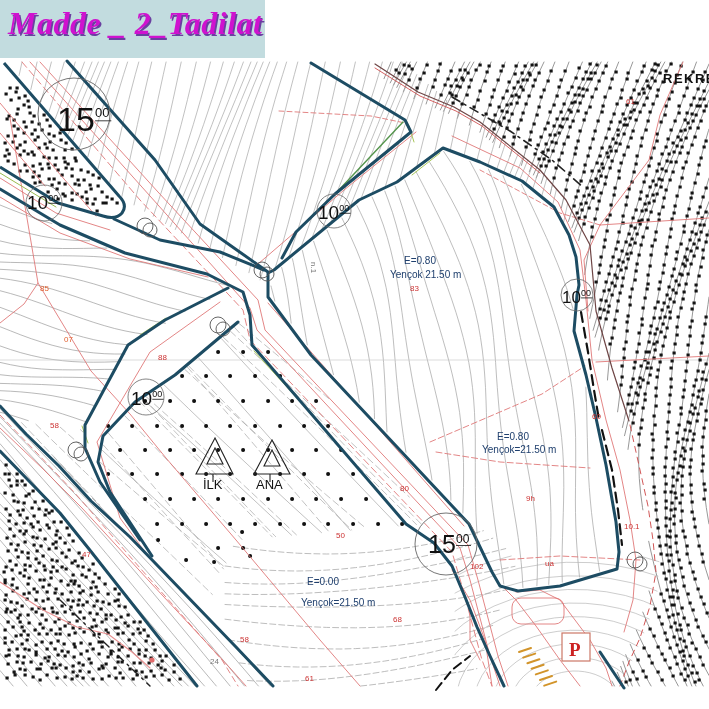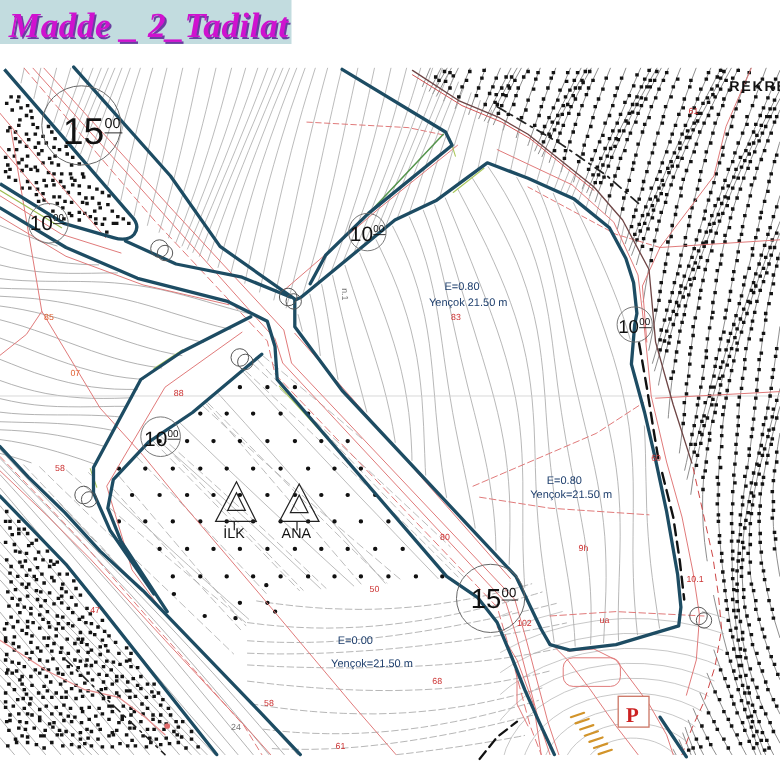--- a/index.html
+++ b/index.html
@@ -1,14 +1,14 @@
 <!DOCTYPE html>
 <html><head><meta charset="utf-8"><style>
 html,body{margin:0;padding:0;background:#fff;width:709px;height:709px;overflow:hidden}
-#title{position:absolute;left:0;top:0;width:265px;height:40px;background:#c2dcdf;}
+#title{position:absolute;left:0;top:0;width:265px;height:58px;background:#c2dcdf;}
 #title span{font-family:"Liberation Serif",serif;font-style:italic;font-weight:bold;
  font-size:32px;color:#cf12cf;position:absolute;left:8px;top:5px;letter-spacing:0.5px;white-space:nowrap;
  text-shadow:1.6px 1.6px 0 #6a3fa0;}
 #map{position:absolute;left:0;top:0;}
 </style></head><body>
 
 <div id="map"><svg width="709" height="709" viewBox="0 0 709 709" xmlns="http://www.w3.org/2000/svg" font-family="Liberation Sans, sans-serif">
       <rect width="709" height="709" fill="#ffffff"></rect>
       <g>
         <path d="M391.1,62.0 L386.6,72.5 L384.0,78.7" fill="none" stroke="#7e7e7e" stroke-width="0.8" stroke-linejoin="round" stroke-linecap="round"></path>

